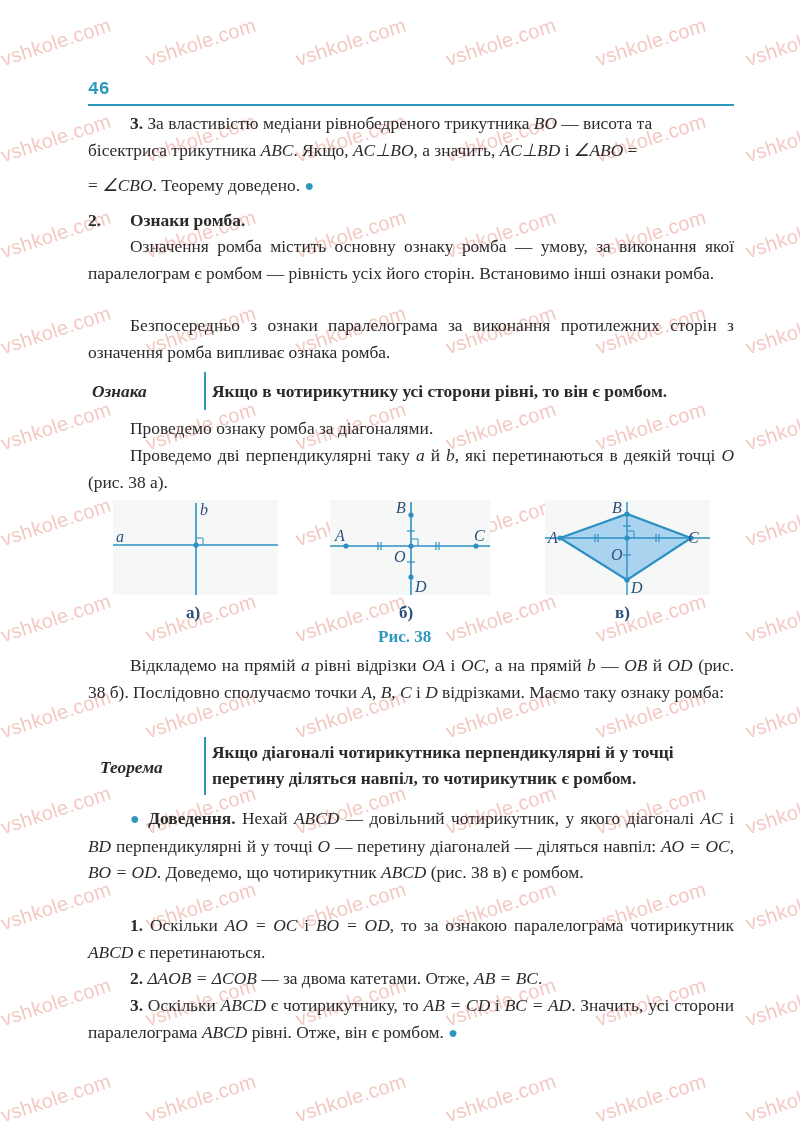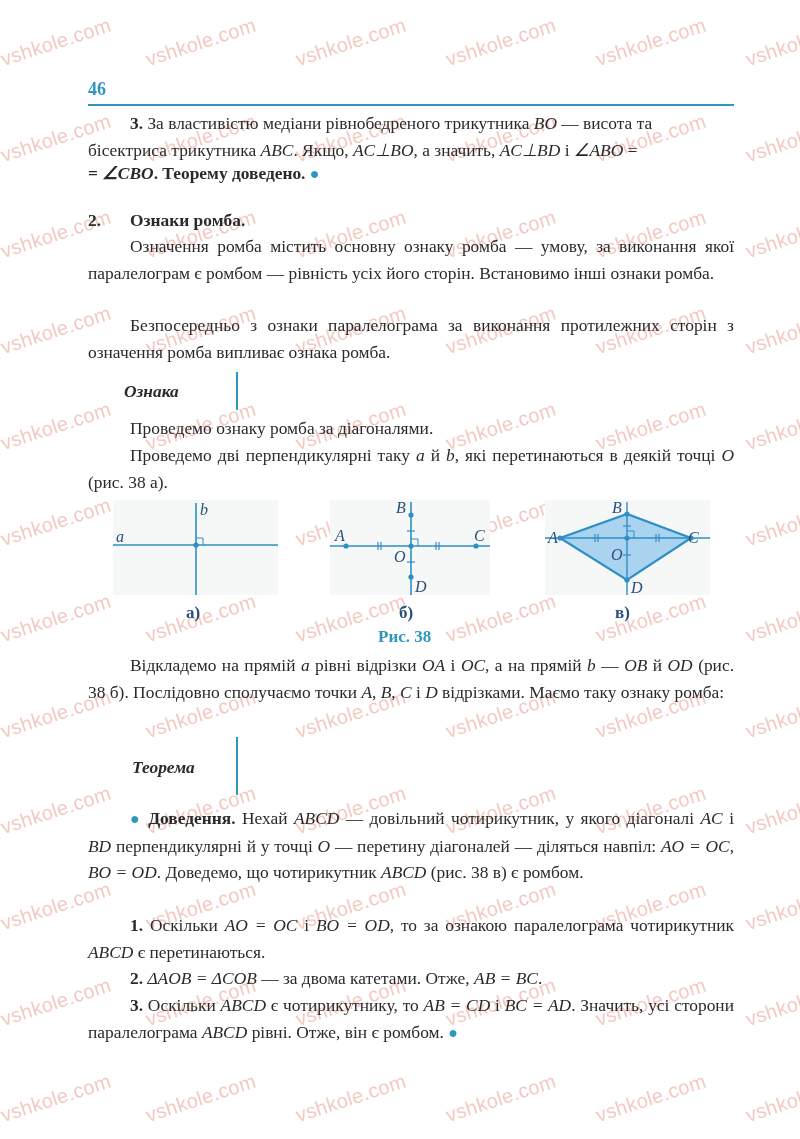--- a/index.html
+++ b/index.html
@@ -4,28 +4,28 @@
 <style>
   html, body { margin:0; padding:0; background:#ffffff; }
   body { width:800px; height:1139px; position:relative; overflow:hidden;
          font-family:"Liberation Serif", serif; color:#2a2a2a; }
   .wm { position:absolute; color:#f3c9c2; font-family:"Liberation Sans", sans-serif;
         font-size:20px; transform:rotate(-18deg); transform-origin:left bottom;
         white-space:nowrap; pointer-events:none; z-index:0; letter-spacing:0.3px; }
   .page { position:absolute; left:88px; top:0; width:646px; z-index:1; }
   .header { position:absolute; top:76px; left:0; width:646px; height:28px;
             border-bottom:2px solid #2e97be; }
-  .pnum { position:absolute; left:0; top:3px; font-weight:bold; color:#2e97be; font-size:18px; }
+  .pnum { position:absolute; left:0; top:3px; font-weight:bold; color:#2e97be; font-size:18px;font-family:Liberation Mono, monospace; }
   .htitle { position:absolute; right:0; top:3px; font-weight:bold; font-style:italic; color:#2e97be; font-size:18px; }
   .p { position:absolute; left:0; width:646px; font-size:17.4px; line-height:26.5px; text-align:justify; }
   .ind { text-indent:42px; }
   i { font-style:italic; }
   b { font-weight:bold; }
   .dot { color:#2e97be; font-size:16px; }
-  .box { position:absolute; left:0; width:646px;margin-left:32px; }
+  .box { position:absolute; left:0; width:646px; }
   .box .lbl { position:absolute; left:4px; font-style:italic; font-weight:bold; font-size:17.4px; }
   .box .bar { position:absolute; left:116px; width:2px; background:#2e97be; }
   .box .txt { position:absolute; left:124px; right:0; font-weight:bold; font-size:17.4px; line-height:26px; }
   .fig { position:absolute; background:#f6f7f7; }
   .figcap { position:absolute; font-weight:bold; color:#2e97be; font-size:17px; }
   svg text { font-family:"Liberation Serif", serif; font-style:italic; font-size:16px; fill:#2a4f7a; }
 </style>
 </head>
 <body>
 
@@ -109,33 +109,34 @@
   <div class="header">
     <span class="pnum">46</span>
   </div>
 
   <div class="p ind" style="top:110px;">
     <b>3.</b><span> За властивістю медіани рівнобедреного трикутника </span><i>BO</i><span> — висота та</span>
   </div>
   <div class="p" style="top:137px;">
     <span>бісектриса трикутника </span><i>ABC</i><span>. Якщо, </span><i>AC⊥BO</i><span>, а значить, </span><i>AC⊥BD</i><span> і </span><i>∠ABO</i><span> =</span>
   </div>
-  <div class="p" style="top:160px;font-weight:bold;">
+  <div class="p" style="top:172px;">
     <span>= </span><i>∠CBO</i><span>. Теорему доведено. </span><span class="dot">●</span>
   </div>
 
   <div class="p" style="top:207px;">
     <b>2.</b><b style="position:absolute;left:42px;">Ознаки ромба.</b>
   </div>
   <div class="p ind" style="top:233px;">Означення ромба містить основну ознаку ромба — умову, за виконання якої паралелограм є ромбом — рівність усіх його сторін. Встановимо інші ознаки ромба.</div>
   <div class="p ind" style="top:312px;">Безпосередньо з ознаки паралелограма за виконання протилежних сторін з означення ромба випливає ознака ромба.</div>
 
   <div class="box" style="top:372px;height:38px;">
     <span class="lbl" style="top:9px;">Ознака</span>
     <span class="bar" style="top:0;height:38px;"></span>
+    <span class="txt" style="top:6px;">Якщо в чотирикутнику усі сторони рівні, то він є ромбом.</span>
   </div>
 
   <div class="p ind" style="top:415px;">Проведемо ознаку ромба за діагоналями.</div>
   <div class="p ind" style="top:442px;">
     <span>Проведемо дві перпендикулярні таку </span><i>a</i><span> й </span><i>b</i><span>, які перетинаються в деякій точці </span><i>O</i><span> (рис. 38 а).</span>
   </div>
 </div>
 
 <div class="fig" style="left:113px;top:500px;width:165px;height:95px;">
   <svg width="165" height="95" viewBox="0 0 165 95">
@@ -202,20 +203,24 @@
 <div class="figcap" style="left:615px;top:603px;color:#2a4f7a;">в)</div>
 
 <div class="page">
   <div class="p ind" style="top:652px;">
     <span>Відкладемо на прямій </span><i>a</i><span> рівні відрізки </span><i>OA</i><span> і </span><i>OC</i><span>, а на прямій </span><i>b</i><span> — </span><i>OB</i><span> й </span><i>OD</i><span> (рис. 38 б). Послідовно сполучаємо точки </span><i>A</i><span>, </span><i>B</i><span>, </span><i>C</i><span> і </span><i>D</i><span> відрізками. Маємо таку ознаку ромба:</span>
   </div>
 
   <div class="box" style="top:737px;height:58px;">
     <span class="lbl" style="top:20px;left:12px;">Теорема</span>
     <span class="bar" style="top:0;height:58px;"></span>
+    <div class="txt" style="top:2px;">
+      <div>Якщо діагоналі чотирикутника перпендикулярні й у точці</div>
+      <div>перетину діляться навпіл, то чотирикутник є ромбом.</div>
+    </div>
   </div>
 
   <div class="p ind" style="top:805px;">
     <span class="dot">●</span> <b>Доведення.</b><span> Нехай </span><i>ABCD</i><span> — довільний чотирикутник, у якого діагоналі </span><i>AC</i><span> і </span><i>BD</i><span> перпендикулярні й у точці </span><i>O</i><span> — перетину діагоналей — діляться навпіл: </span><i>AO = OC</i><span>, </span><i>BO = OD</i><span>. Доведемо, що чотирикутник </span><i>ABCD</i><span> (рис. 38 в) є ромбом.</span>
   </div>
 
   <div class="p ind" style="top:912px;">
     <b>1.</b><span> Оскільки </span><i>AO = OC</i><span> і </span><i>BO = OD</i><span>, то за ознакою паралелограма чотирикутник </span><i>ABCD</i><span> є перетинаються.</span>
   </div>
 

